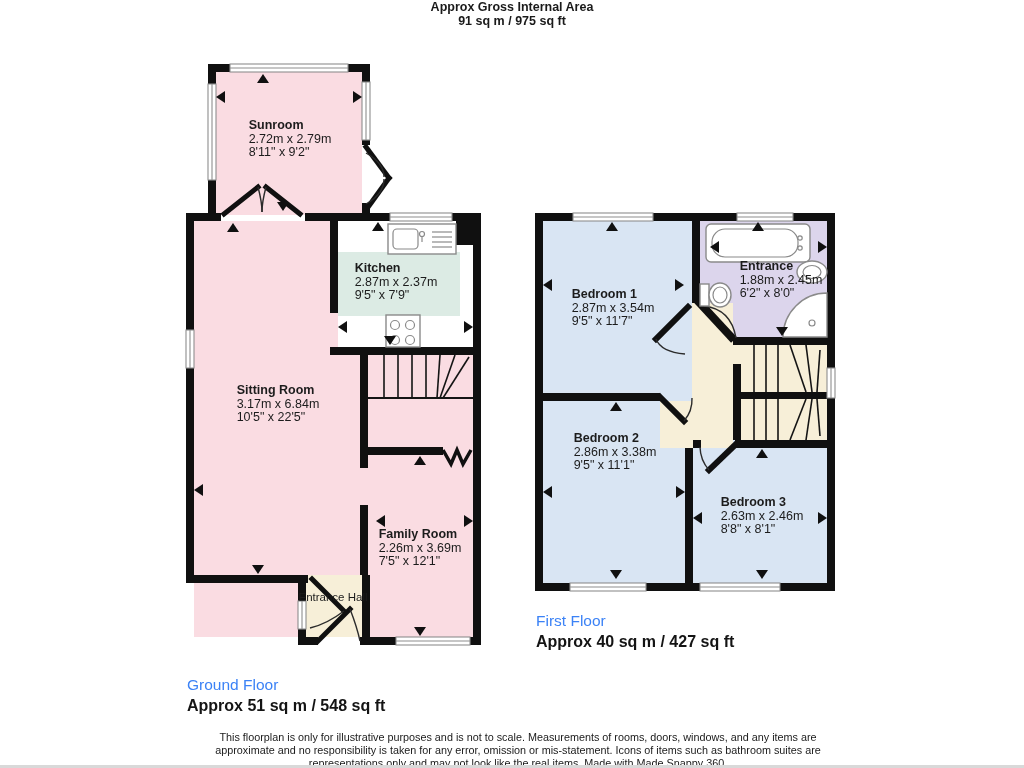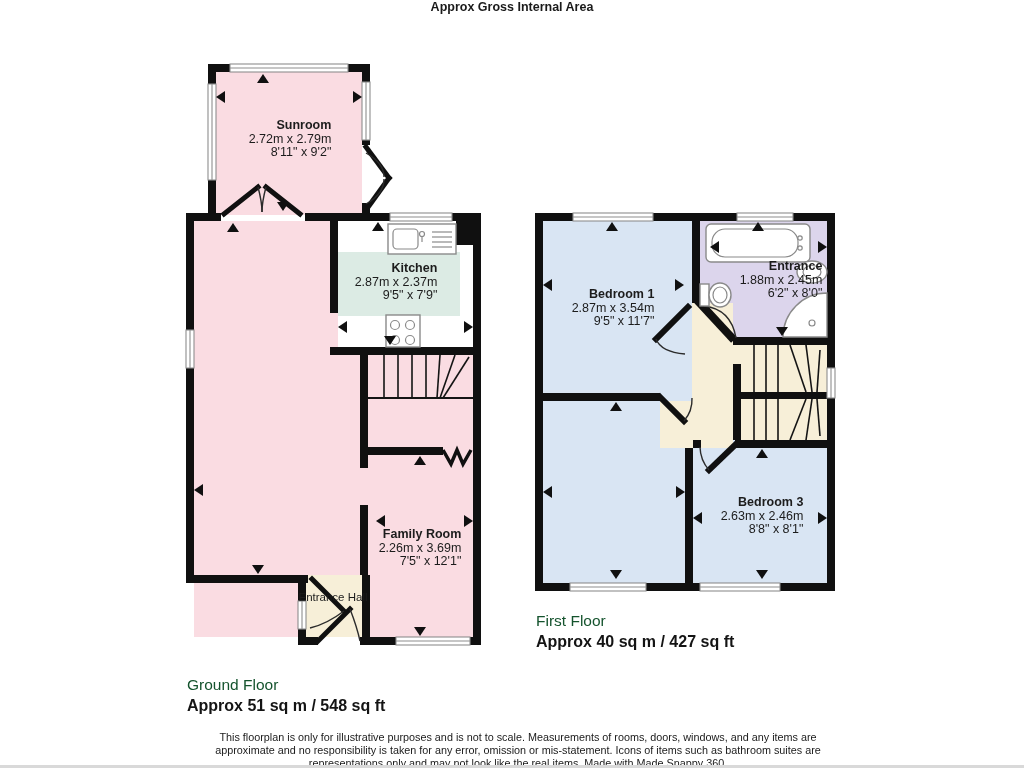--- a/index.html
+++ b/index.html
@@ -22,26 +22,26 @@
   .winline{stroke:#8e8e8e;stroke-width:1.1}
   .stair{stroke:#141414;stroke-width:1.6;fill:none}
   .stair2{stroke:#141414;stroke-width:2.2;fill:none}
   .fix{fill:#ffffff;stroke:#8a8a8a;stroke-width:1.4}
   .fixthin{fill:none;stroke:#8a8a8a;stroke-width:1.2}
   .arrow{fill:#101010}
   .wbifold{fill:none;stroke:var(--wall-color);stroke-width:3.5}
 
   .hdr{position:absolute;top:1px;left:0;width:1024px;text-align:center;
        font-size:12.5px;font-weight:bold;line-height:13.5px;}
-  .room-label{position:absolute;transform:translateX(-50%);text-align:right;
+  .room-label{position:absolute;transform:translateX(-50%);text-align:left;
        font-size:12.5px;line-height:13.5px;color:#1c1c1c;white-space:nowrap;}
   .room-label .nm{font-weight:bold;}
   .hall-label{position:absolute;transform:translateX(-50%);text-align:center;
        font-size:11.5px;font-weight:normal;line-height:13px;color:#1c1c1c;width:70px;}
-  .floor-title{position:absolute;font-size:15.5px;color:#14532d;}
+  .floor-title{position:absolute;font-size:15.5px;color:#3b82f6;}
   .floor-area{position:absolute;font-size:16px;font-weight:bold;color:#141414;}
   .footer{position:absolute;top:731px;left:50%;transform:translateX(-50%);
        width:652px;text-align:center;font-size:10.8px;line-height:12.9px;color:#1a1a1a;}
   .bottombar{position:absolute;left:0;top:765px;width:1024px;height:3px;background:#d9d9d9;}
 </style>
 </head>
 <body>
 
 <div id="canvas">
 
@@ -260,34 +260,40 @@
       <polygon class="arrow" points="762,449 756,458 768,458"></polygon>
       <polygon class="arrow" points="693,518 702,512 702,524"></polygon>
       <polygon class="arrow" points="827,518 818,512 818,524"></polygon>
       <polygon class="arrow" points="762,579 756,570 768,570"></polygon>
     </g>
   </g>
 </svg>
 
   <div class="hdr">
     <div>Approx Gross Internal Area</div>
+    <div>91 sq m / 975 sq ft</div>
   </div>
 
   <div class="room-label" style="left:290px;top:119px">
     <div class="nm">Sunroom</div>
     <div>2.72m x 2.79m</div>
     <div>8'11" x 9'2"</div>
   </div>
 
   <div class="room-label" style="left:396px;top:262px">
     <div class="nm">Kitchen</div>
     <div>2.87m x 2.37m</div>
     <div>9'5" x 7'9"</div>
   </div>
 
+  <div class="room-label" style="left:278px;top:384px">
+    <div class="nm">Sitting Room</div>
+    <div>3.17m x 6.84m</div>
+    <div>10'5" x 22'5"</div>
+  </div>
 
   <div class="room-label" style="left:420px;top:528px">
     <div class="nm">Family Room</div>
     <div>2.26m x 3.69m</div>
     <div>7'5" x 12'1"</div>
   </div>
 
   <div class="hall-label" style="left:333px;top:591px">Entrance Hall</div>
 
   <div class="room-label" style="left:613px;top:288px">
@@ -295,20 +301,25 @@
     <div>2.87m x 3.54m</div>
     <div>9'5" x 11'7"</div>
   </div>
 
   <div class="room-label" style="left:781px;top:260px">
     <div class="nm">Entrance</div>
     <div>1.88m x 2.45m</div>
     <div>6'2" x 8'0"</div>
   </div>
 
+  <div class="room-label" style="left:615px;top:432px">
+    <div class="nm">Bedroom 2</div>
+    <div>2.86m x 3.38m</div>
+    <div>9'5" x 11'1"</div>
+  </div>
 
   <div class="room-label" style="left:762px;top:496px">
     <div class="nm">Bedroom 3</div>
     <div>2.63m x 2.46m</div>
     <div>8'8" x 8'1"</div>
   </div>
 
   <div class="floor-title" style="left:187px;top:676px">Ground Floor</div>
   <div class="floor-area" style="left:187px;top:697px">Approx 51 sq m / 548 sq ft</div>
 

